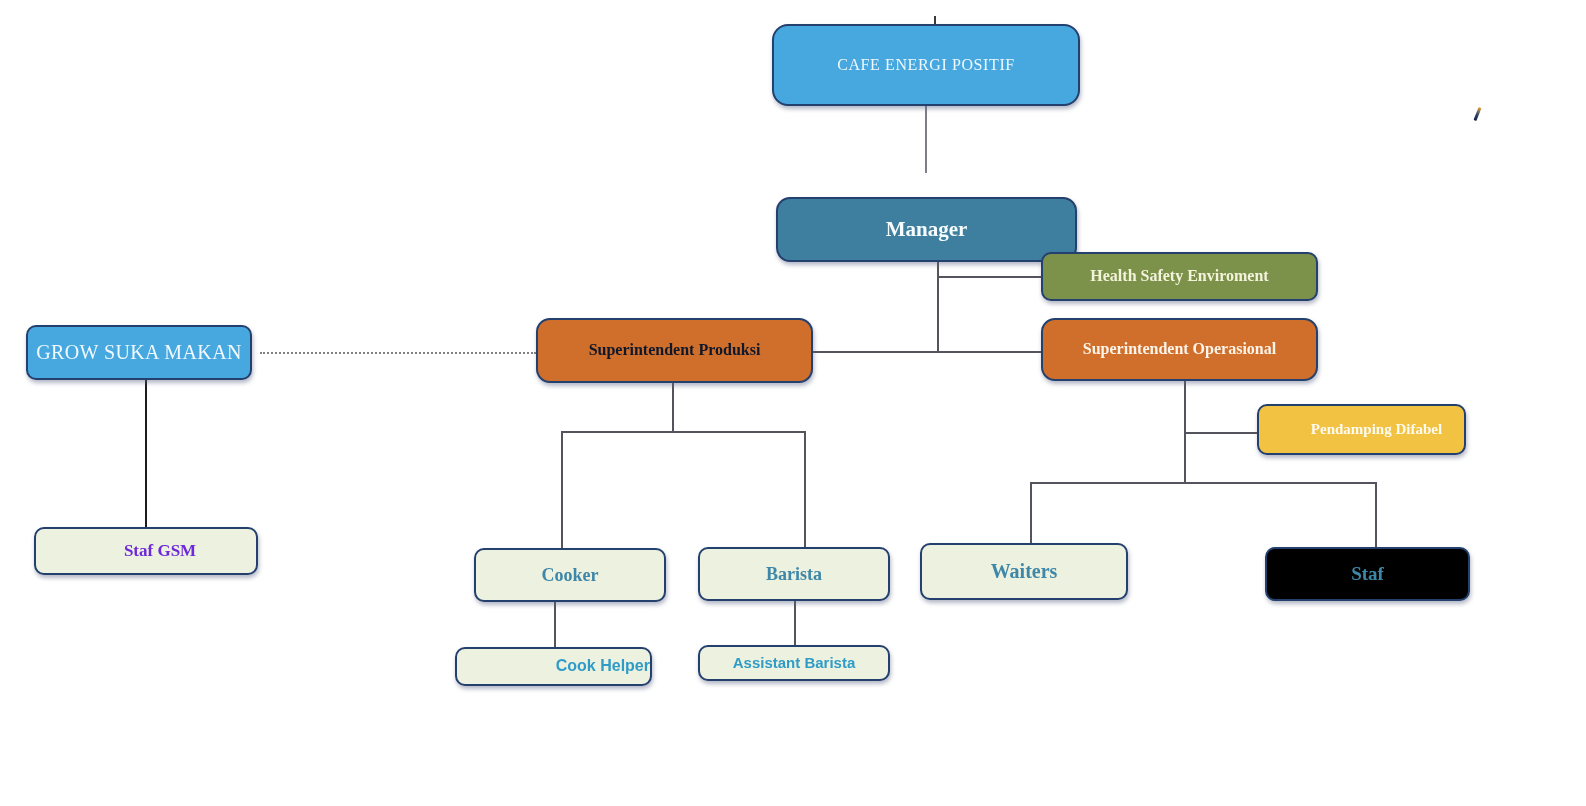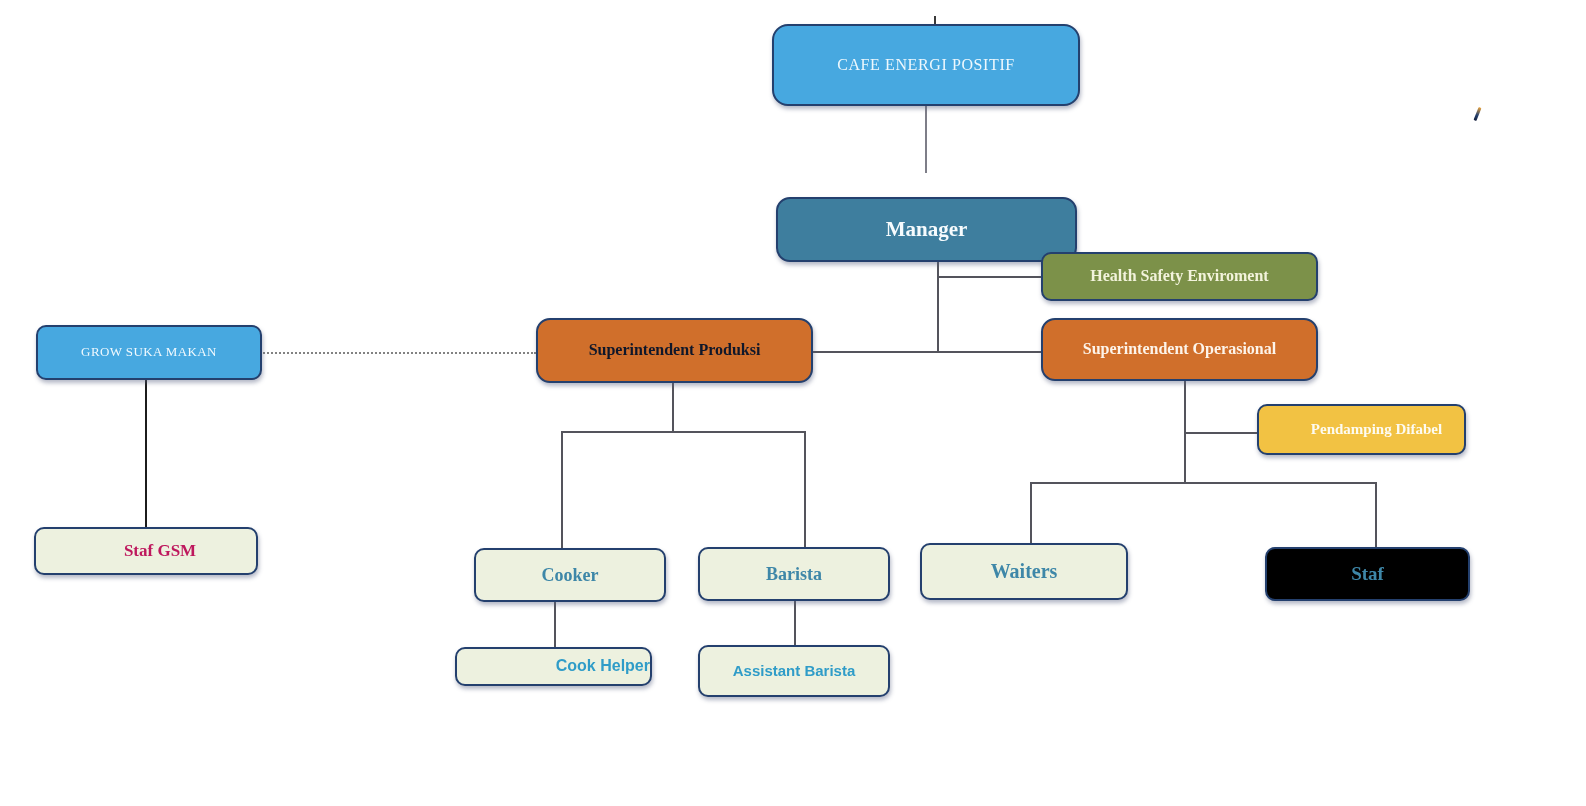--- a/index.html
+++ b/index.html
@@ -10,31 +10,31 @@
   .node {
     position:absolute; display:flex; align-items:center; justify-content:center;
     text-align:center; box-sizing:border-box; border:2px solid #24406e;
     border-radius:12px; box-shadow:1px 3px 4px rgba(90,100,130,.45);
     line-height:1.15;
   }
   
   .n-cafe        { left:772px; top:24px;  width:308px; height:82px; background:#47a8e0; border-radius:16px; color:#eef8fd; font-size:16px; letter-spacing:.6px; }
   .n-manager     { left:776px; top:173px; width:301px; height:65px; background:#3e7e9e; border-radius:14px; color:#f6fbfd; font-size:21px; font-weight:bold;margin-top:24px; }
   .n-hse         { left:1041px; top:252px; width:277px; height:49px; background:#7c9149; border-radius:10px; color:#f3f3dc; font-size:16px; font-weight:bold; }
-  .n-grow        { left:36px;  top:325px; width:226px; height:55px; background:#47a8e0; border-radius:10px; color:#f0f9fe; font-size:13px; letter-spacing:.4px;align-items:center; }
+  .n-grow        { left:26px;  top:325px; width:226px; height:55px; background:#47a8e0; border-radius:10px; color:#f0f9fe; font-size:20px; letter-spacing:.4px;align-items:center; }
   .n-produksi    { left:536px; top:318px; width:277px; height:65px; background:#d06f2b; border-radius:14px; color:#0f172a; font-size:16px; font-weight:bold; }
   .n-operasional { left:1041px; top:318px; width:277px; height:63px; background:#d06f2b; border-radius:14px; color:#fdf4ea; font-size:16px; font-weight:bold;align-items:center; }
   .n-pendamping  { left:1257px; top:404px; width:209px; height:51px; background:#f2c243; border-radius:10px; color:#fdfbf2; font-size:15px; font-weight:bold;padding-left:30px; }
-  .n-stafgsm     { left:34px;  top:527px; width:224px; height:48px; background:#edf1df; border-radius:10px; color:#be185d; font-size:17px; font-weight:bold;padding-left:28px; }
+  .n-stafgsm     { left:34px;  top:527px; width:224px; height:48px; background:#edf1df; border-radius:10px; color:#6d28d9; font-size:17px; font-weight:bold;padding-left:28px; }
   .n-cooker      { left:458px; top:548px; width:192px; height:54px; background:#edf1df; border-radius:10px; color:#3e87a8; font-size:18px; font-weight:bold;margin-left:16px; }
   .n-barista     { left:698px; top:547px; width:192px; height:54px; background:#edf1df; border-radius:10px; color:#3e87a8; font-size:18px; font-weight:bold; }
   .n-waiters     { left:920px; top:543px; width:208px; height:57px; background:#edf1df; border-radius:10px; color:#3e87a8; font-size:20px; font-weight:bold; }
   .n-staf        { left:1265px; top:547px; width:205px; height:54px; background:#000000; border-radius:10px; color:#3e87a8; font-size:19px; font-weight:bold; }
   .n-cookhelper  { left:455px; top:647px; width:197px; height:39px; background:#edf1df; border-radius:10px; color:#2f9cc8; font-size:16px; font-weight:bold; font-family:"Liberation Sans","DejaVu Sans",sans-serif;justify-content:flex-end; }
-  .n-asstbarista { left:698px; top:645px; width:192px; height:52px; background:#edf1df; border-radius:10px; color:#2f9cc8; font-size:15px; font-weight:bold; font-family:"Liberation Sans","DejaVu Sans",sans-serif;text-align:center; }
+  .n-asstbarista { left:698px; top:645px; width:192px; height:36px; background:#edf1df; border-radius:10px; color:#2f9cc8; font-size:15px; font-weight:bold; font-family:"Liberation Sans","DejaVu Sans",sans-serif;text-align:center; }
   
   .conn { position:absolute; background:#54545c; }
   .conn.v { width:2px; }
   .conn.h { height:2px; }
   .conn.dotted { height:0; background:none; border-top:2px dotted #828282; }
   .conn.dark { background:#1c1c1c; }
   .c-topstub   { left:934px; top:16px;  height:8px;  background:#3a3a3a; }
   .c-cafe-mgr  { left:925px; top:106px; height:67px; background:#7e7e88; }
   .c-mgr-down  { left:937px; top:238px; height:115px; }
   .c-hse       { left:937px; top:276px; width:104px; }

